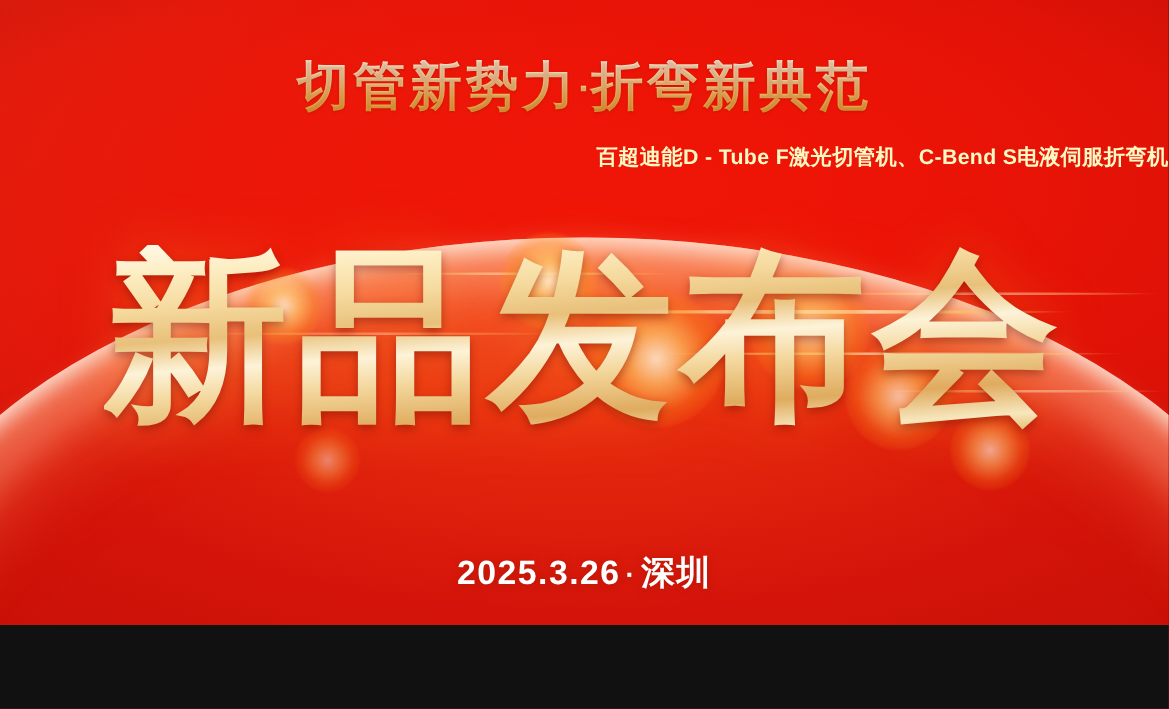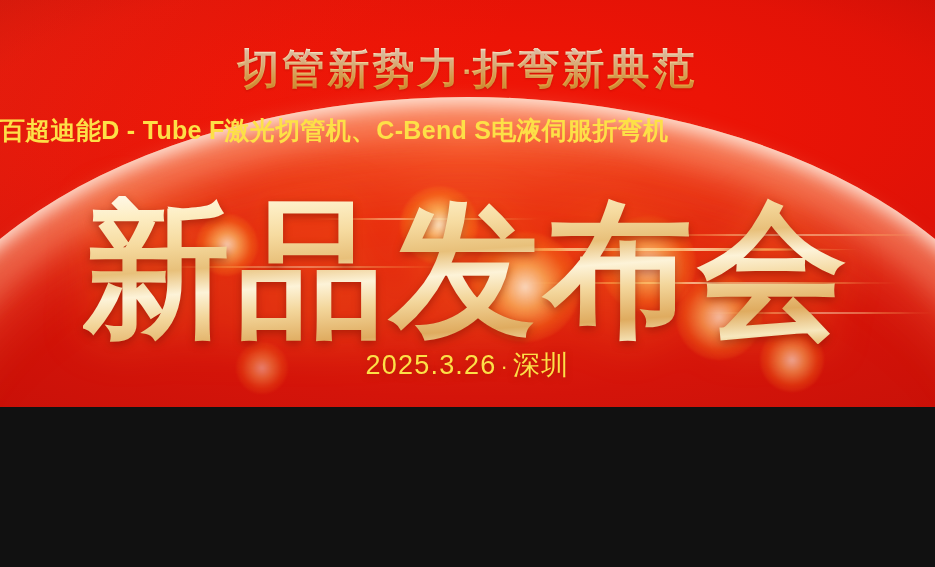--- a/index.html
+++ b/index.html
@@ -4,21 +4,21 @@
 <title>新品发布会</title>
 <style>
   html, body {
     margin: 0;
     padding: 0;
     background: #111;
   }
   #poster {
     position: relative;
     width: 935px;
-    height: 407px;
+    height: 500px;
     overflow: hidden;
     font-family: "Liberation Sans", "DejaVu Sans", sans-serif;
     background: #d21208;
     user-select: none;
   }
 
   
   .bg-base {
     position: absolute; inset: 0;
     background:
@@ -143,26 +143,26 @@
   }
   .headline .dot {
     font-size: 30px;
     vertical-align: middle;
     letter-spacing: 0;
   }
   .subhead {
     position: absolute;
     top: 115px;
     left: 0; right: 0;
-    text-align: left;
-    font-size: 25px;
+    text-align: right;
+    font-size: 17px;
     font-weight: 600;
     letter-spacing: 0.3px;
     line-height: 1.25;
-    color: #fde047;
+    color: #fef9c3;
     white-space: nowrap;
   }
 
   
   .maintitle {
     position: absolute;
     top: 196px;
     left: 0; right: 0;
     text-align: center;
     line-height: 1;
@@ -191,23 +191,23 @@
       drop-shadow(0 3px 4px rgba(110,8,0,0.45))
       drop-shadow(0 0 22px rgba(255,150,40,0.35));
   }
 
   .datebar {
     position: absolute;
     bottom: 24px;
     left: 0; right: 0;
     text-align: center;
     font-size: 27px;
-    font-weight: 400;
+    font-weight: 700;
     letter-spacing: 1.2px;
-    color: #fde047;
+    color: #ffffff;
     text-shadow: 0 1px 6px rgba(150,25,0,0.55);
     white-space: nowrap;
   }
   .datebar .sep { margin: 0 4px; font-size: 22px; vertical-align: middle; }
 </style>
 </head>
 <body>
 
 <div id="poster">
 

